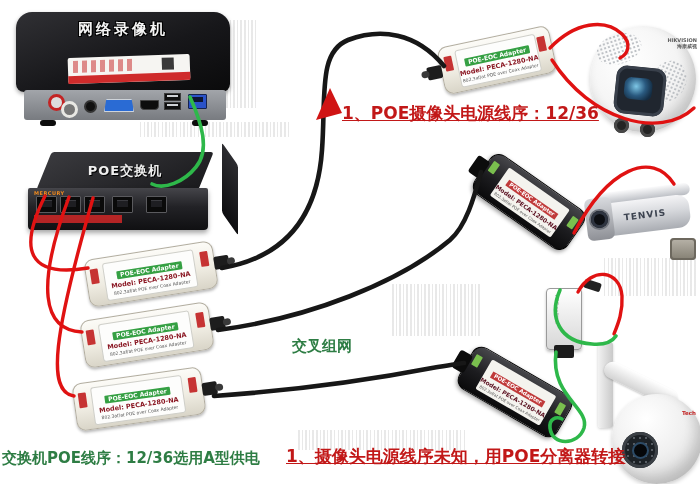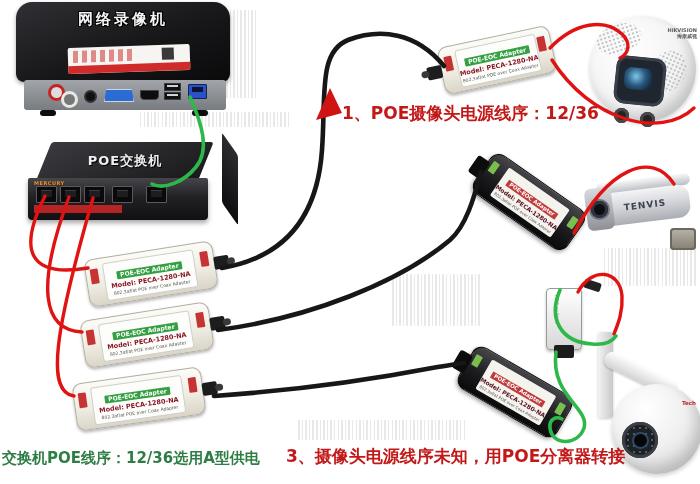--- a/index.html
+++ b/index.html
@@ -1,18 +1,18 @@
 <!DOCTYPE html>
 <html><head>
 <meta charset="utf-8">
 <style>
   html,body{margin:0;padding:0;background:#fff;}
   .canvas{position:relative;width:700px;height:484px;background:#ffffff;overflow:hidden;
           font-family:"DejaVu Sans","Liberation Sans",sans-serif;}
-  .abs{position:absolute;}
+  .abs{position:absolute;margin-top:10px;}
 
   
   .stripes{position:absolute;background:repeating-linear-gradient(90deg,rgba(50,50,50,.5) 0 1.5px,transparent 1.5px 3.6px);opacity:.22;}
 
   
   svg.cables{position:absolute;left:0;top:0;width:700px;height:484px;pointer-events:none;}
   svg.cables path{fill:none;stroke-linecap:round;}
   .c-green{stroke:#2eb84a;stroke-width:3.6;}
   .c-red{stroke:#e01212;stroke-width:3.4;}
   .c-black{stroke:#171717;stroke-width:4.6;}
@@ -126,21 +126,21 @@
           box-shadow:inset -6px -8px 12px rgba(0,0,0,.14),0 2px 4px rgba(0,0,0,.2);}
   .p-face{position:absolute;left:44px;top:96px;width:36px;height:36px;border-radius:50%;background:#1c2126;
           box-shadow:inset 0 0 0 3px #3b4046;}
   .p-face:before{content:"";position:absolute;left:3px;top:3px;right:3px;bottom:3px;border-radius:50%;
           background-image:radial-gradient(#565c63 1px,transparent 1.4px);background-size:6px 6px;}
   .p-eye{position:absolute;left:12px;top:12px;width:13px;height:13px;border-radius:50%;background:#05070a;
          box-shadow:0 0 0 2px #2c4a66;}
   .p-logo{position:absolute;right:4px;top:74px;font-size:5.5px;font-weight:bold;color:#c22222;}
 
   
-  .note{position:absolute;font-weight:bold;white-space:nowrap;}
+  .note{position:absolute;font-weight:bold;white-space:nowrap;text-decoration:underline;}
   .note-red{color:#c21818;font-size:17px;}
   .note-navy{color:#242f68;font-size:17px;}
   .cross{position:absolute;left:250px;top:337px;width:144px;text-align:center;color:#2e7d44;font-weight:bold;font-size:15px;line-height:19px;}
   .sw-note{position:absolute;left:2px;top:431px;color:#2e7d44;font-weight:bold;font-size:15px;line-height:23px;margin-top:16px;}
   .sw-note .ind{margin-left:96px;}
   .dn-arrow{font-size:10px;color:#2ba84a;vertical-align:1px;}
 </style>
 </head>
 <body>
 
@@ -334,21 +334,22 @@
     <path class="c-red" d="M578,292 C592,266 620,270 622,296 C623,312 618,324 614,334"></path>
     <path class="c-green" d="M560,290 C548,318 560,342 592,344 C604,345 612,342 616,336"></path>
 
     <polygon points="330,88 316,120 342,113" fill="#d01414"></polygon>
   </svg>
 
   <div class="note note-red" style="left:342px;top:102px;">1、POE摄像头电源线序：12/36</div>
 
 
   <div class="cross">
+    <div>交叉组网</div>
   </div>
 
   <div class="sw-note">
     <div>交换机POE线序：12/36选用A型供电</div>
   </div>
 
-  <div class="note note-red" style="left:286px;top:445px;">3、摄像头电源线序未知，用POE分离器转接</div>
+  <div class="note note-red" style="left:286px;top:445px;">1、摄像头电源线序未知，用POE分离器转接</div>
 
 </div>
 
 </body></html>

